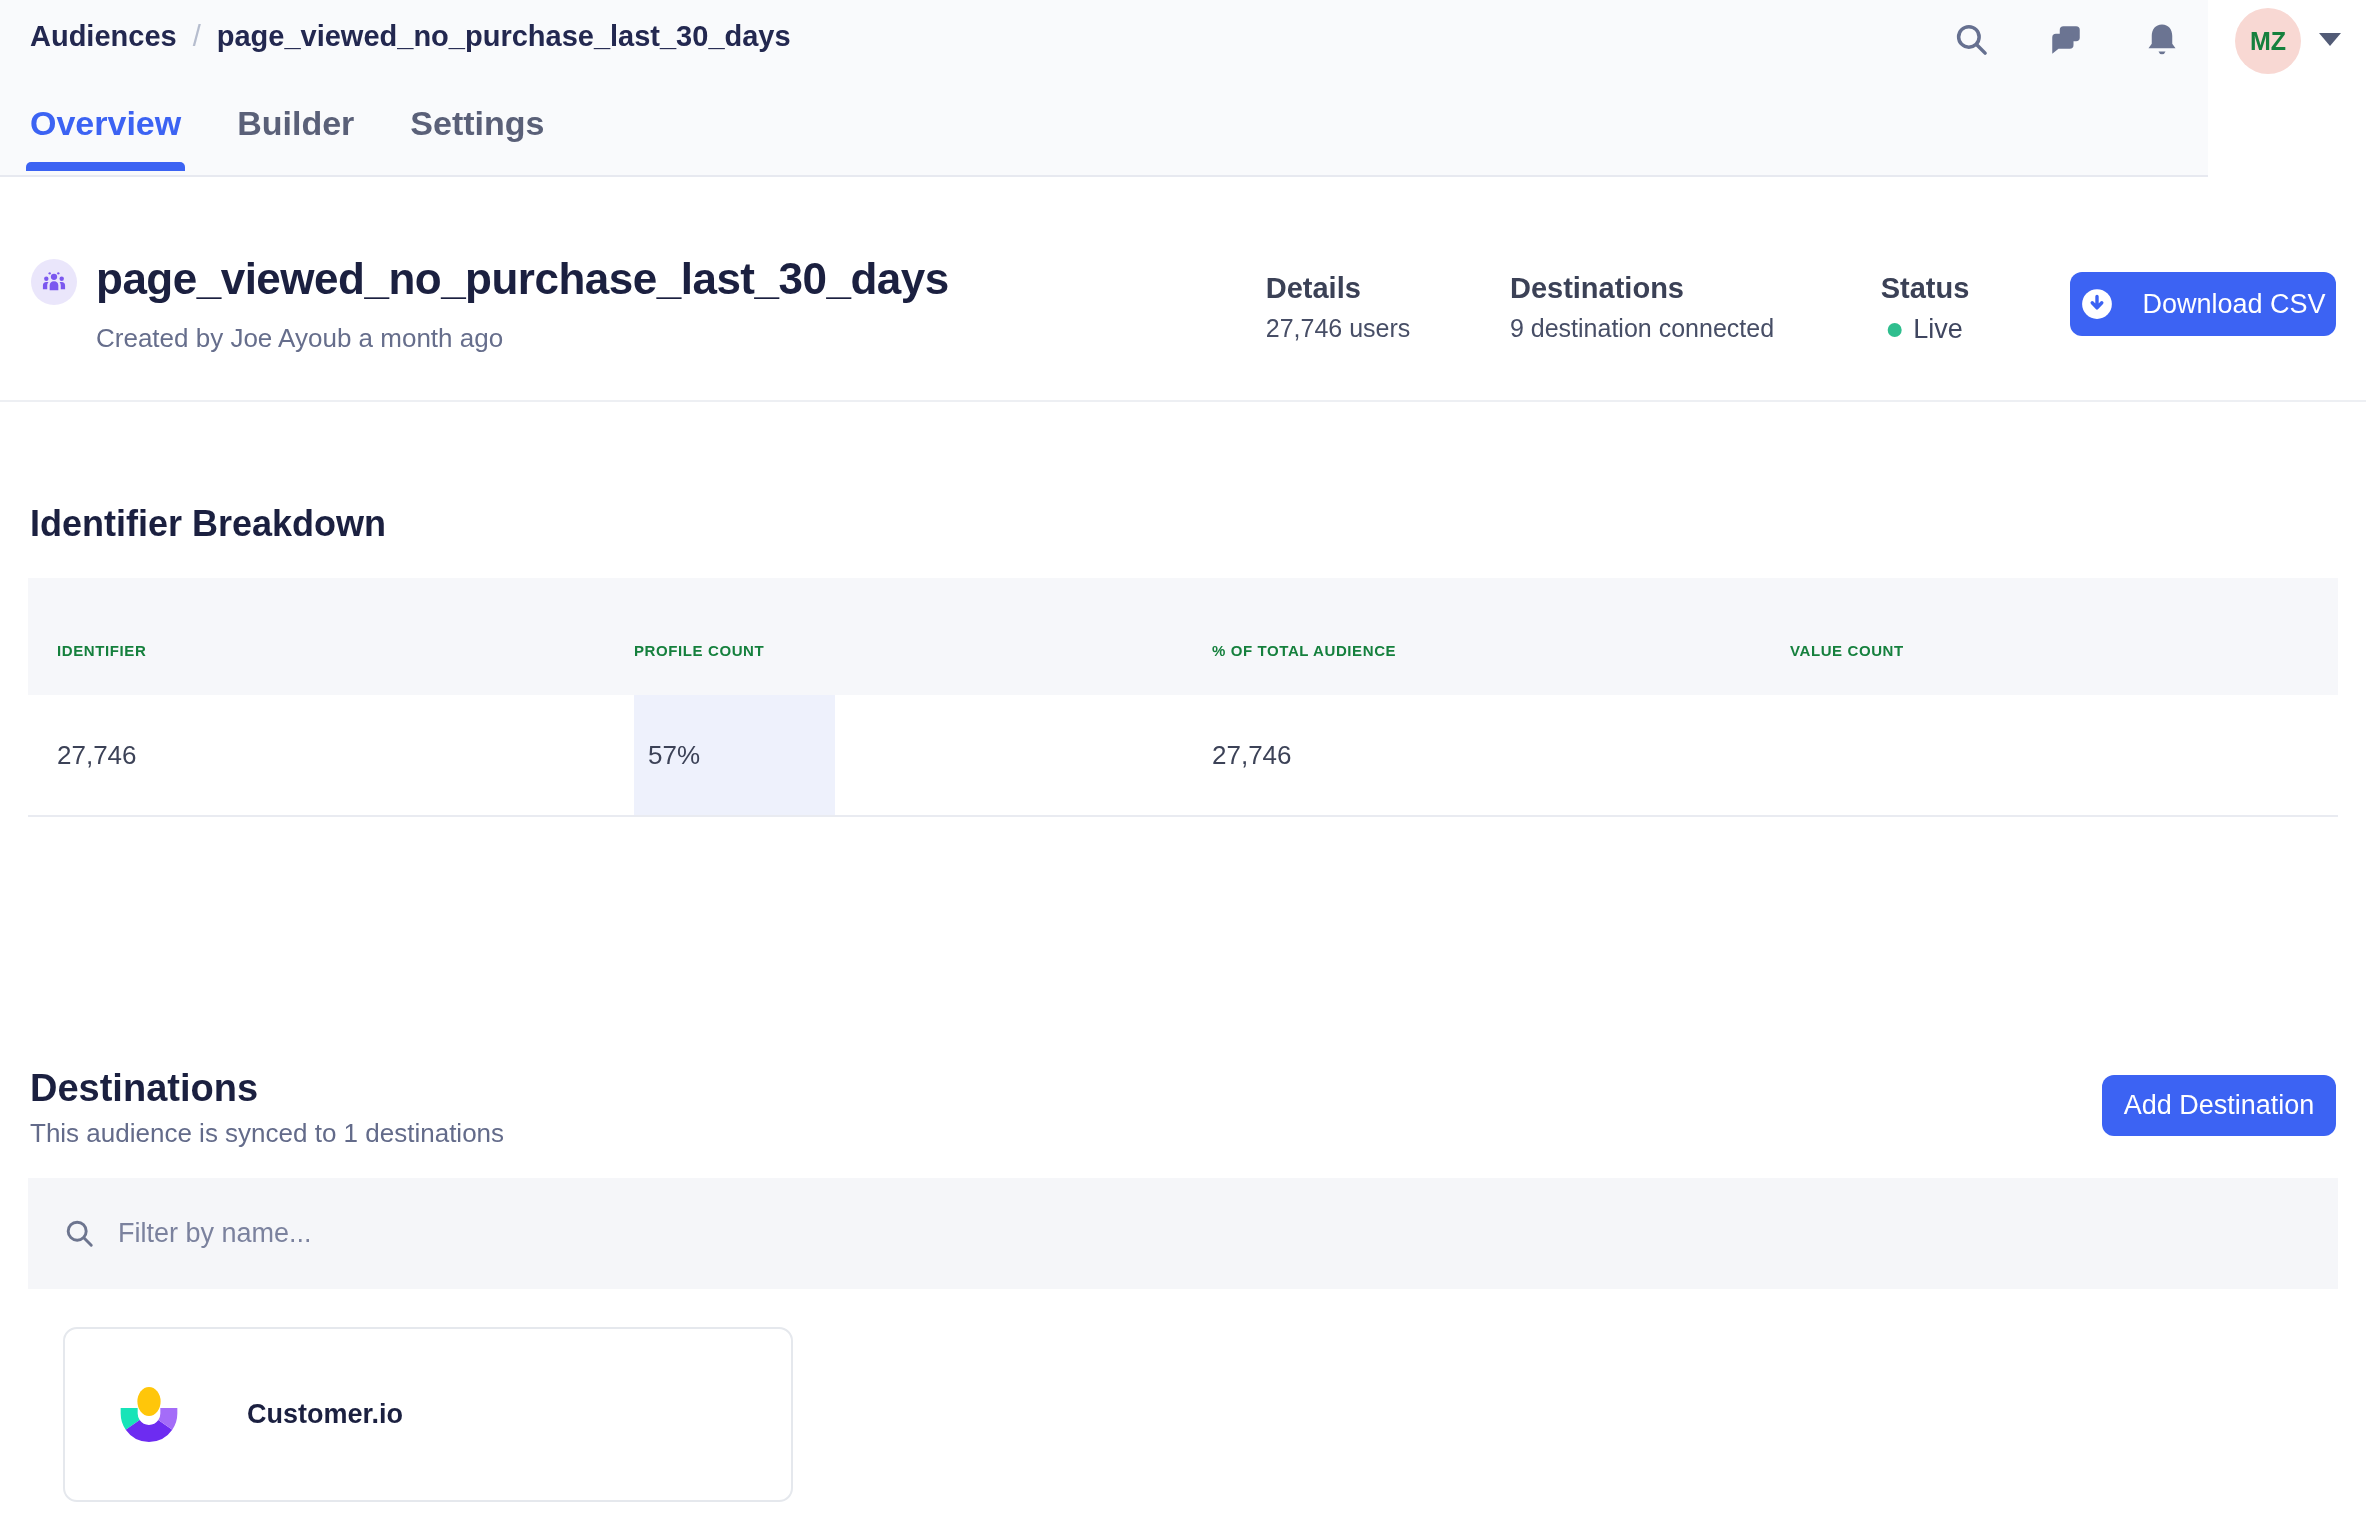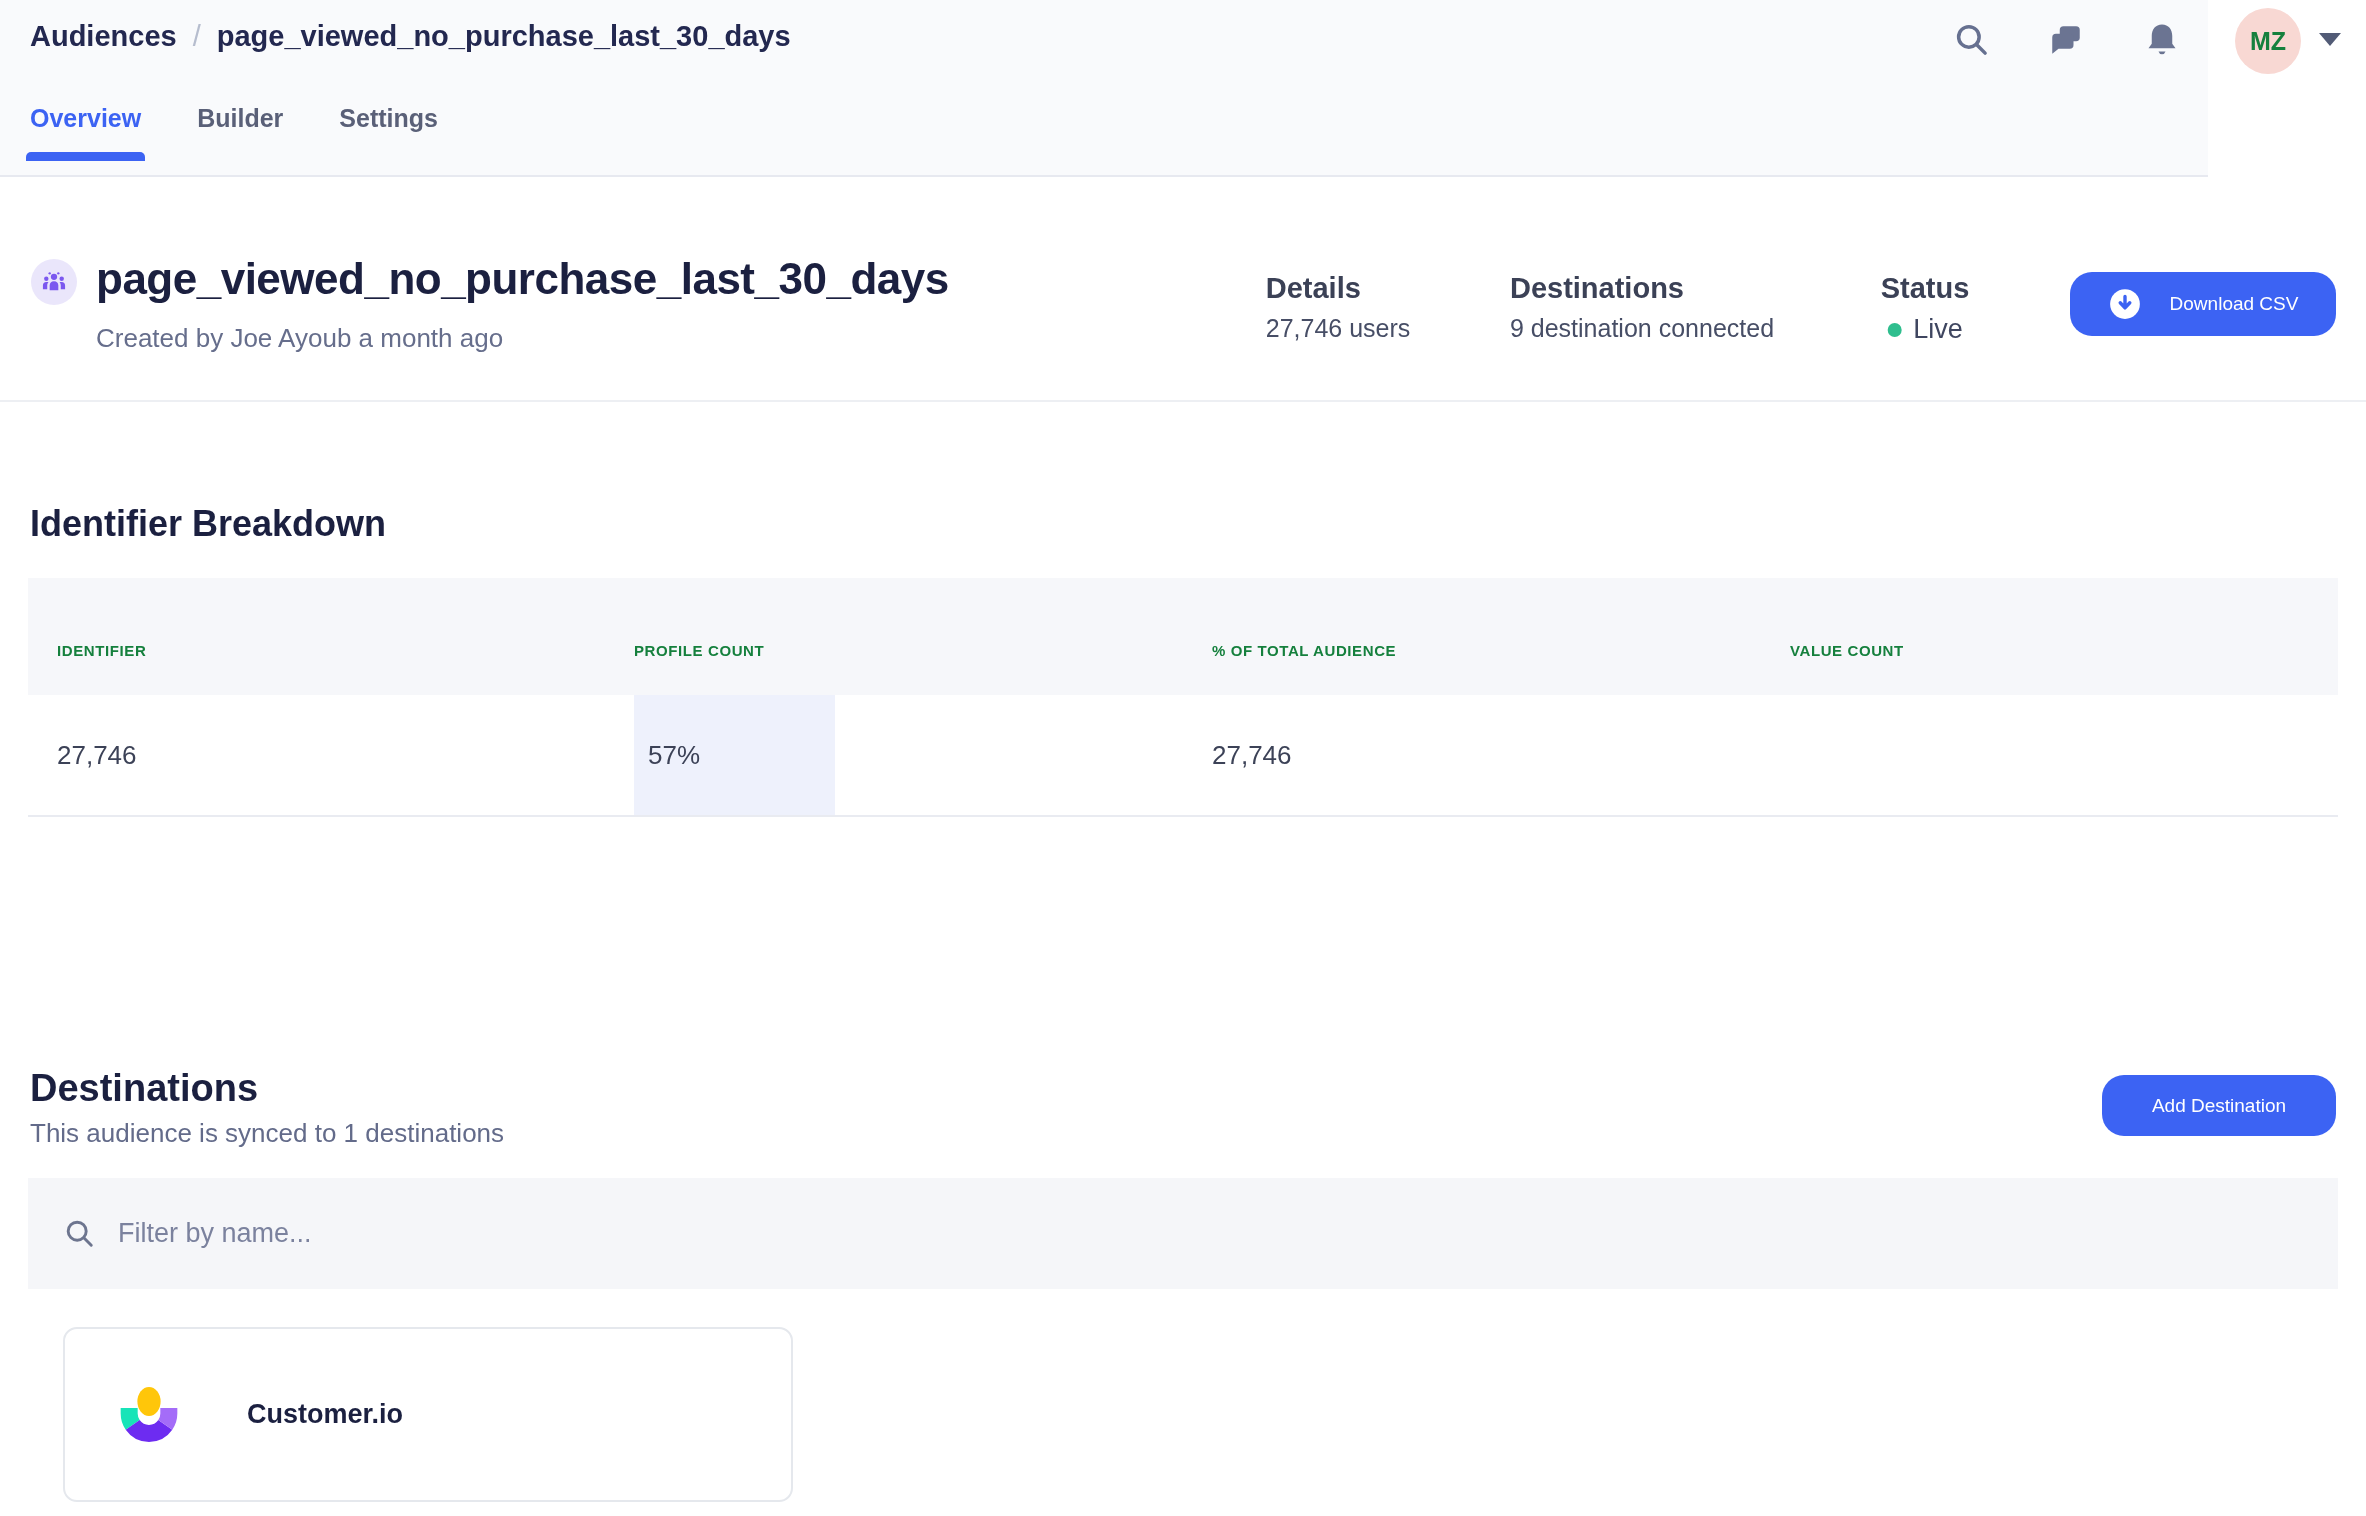--- a/index.html
+++ b/index.html
@@ -24,21 +24,21 @@
     background:#f8d8d3; color:#15803d; font-size:25px; font-weight:700;
     display:flex; align-items:center; justify-content:center; cursor:pointer;
   }
   .caret-down {
     position:absolute; top:33px; width:0; height:0; cursor:pointer;
     border-left:11px solid transparent; border-right:11px solid transparent;
     border-top:13px solid #525b76;
   }
 
   .tabs { position:absolute; left:30px; top:104px; display:flex; gap:56px; }
-  .tab { font-size:25px; font-weight:700; color:#5a6078; padding-bottom:28px; position:relative; cursor:pointer; }
+  .tab { font-size:34px; font-weight:700; color:#5a6078; padding-bottom:28px; position:relative; cursor:pointer; }
   .tab.active { color:#3c63f3; }
   .tab.active::after {
     content:""; position:absolute; left:-4px; right:-4px; bottom:0; height:9px;
     background:#3c63f3; border-radius:5px 5px 0 0;
   }
 
   
   .audience-avatar {
     position:absolute; left:31px; top:259px; width:46px; height:46px; border-radius:50%;
     background:#eae6fb; display:flex; align-items:center; justify-content:center;
@@ -46,22 +46,22 @@
   .page-title { position:absolute; left:96px; top:254px; font-size:44px; font-weight:700; color:#1b2040; letter-spacing:-0.5px; }
   .page-subtitle { position:absolute; left:96px; top:323px; font-size:26px; color:#666e8c; }
 
   .meta-col { position:absolute; top:272px; transform:translateX(-50%); text-align:left; white-space:nowrap; }
   .meta-label { font-size:29px; font-weight:700; color:#3b4156; margin-bottom:9px; }
   .meta-value { font-size:25px; color:#474e66; }
   .status-line { display:flex; align-items:center; justify-content:center; gap:12px; font-size:27px; color:#3f4660; }
   .status-dot { width:14px; height:14px; border-radius:50%; background:#2fbe8e; }
 
   .btn {
-    position:absolute; background:#3c63f3; color:#ffffff; border:none; border-radius:22px;
-    font-family:inherit; font-size:19px; font-weight:500; cursor:pointer;
+    position:absolute; background:#3c63f3; color:#ffffff; border:none; border-radius:12px;
+    font-family:inherit; font-size:27px; font-weight:500; cursor:pointer;
     display:flex; align-items:center; justify-content:center; gap:28px;
   }
   .btn-download { left:2070px; top:272px; width:266px; height:64px; }
   .btn-add { left:2102px; top:1075px; width:234px; height:61px; }
 
   .divider { position:absolute; left:0; top:400px; width:2366px; height:2px; background:#edeff3; }
 
   
   .section-title-1 { position:absolute; left:30px; top:503px; font-size:36px; font-weight:700; color:#1b2040; }
 

